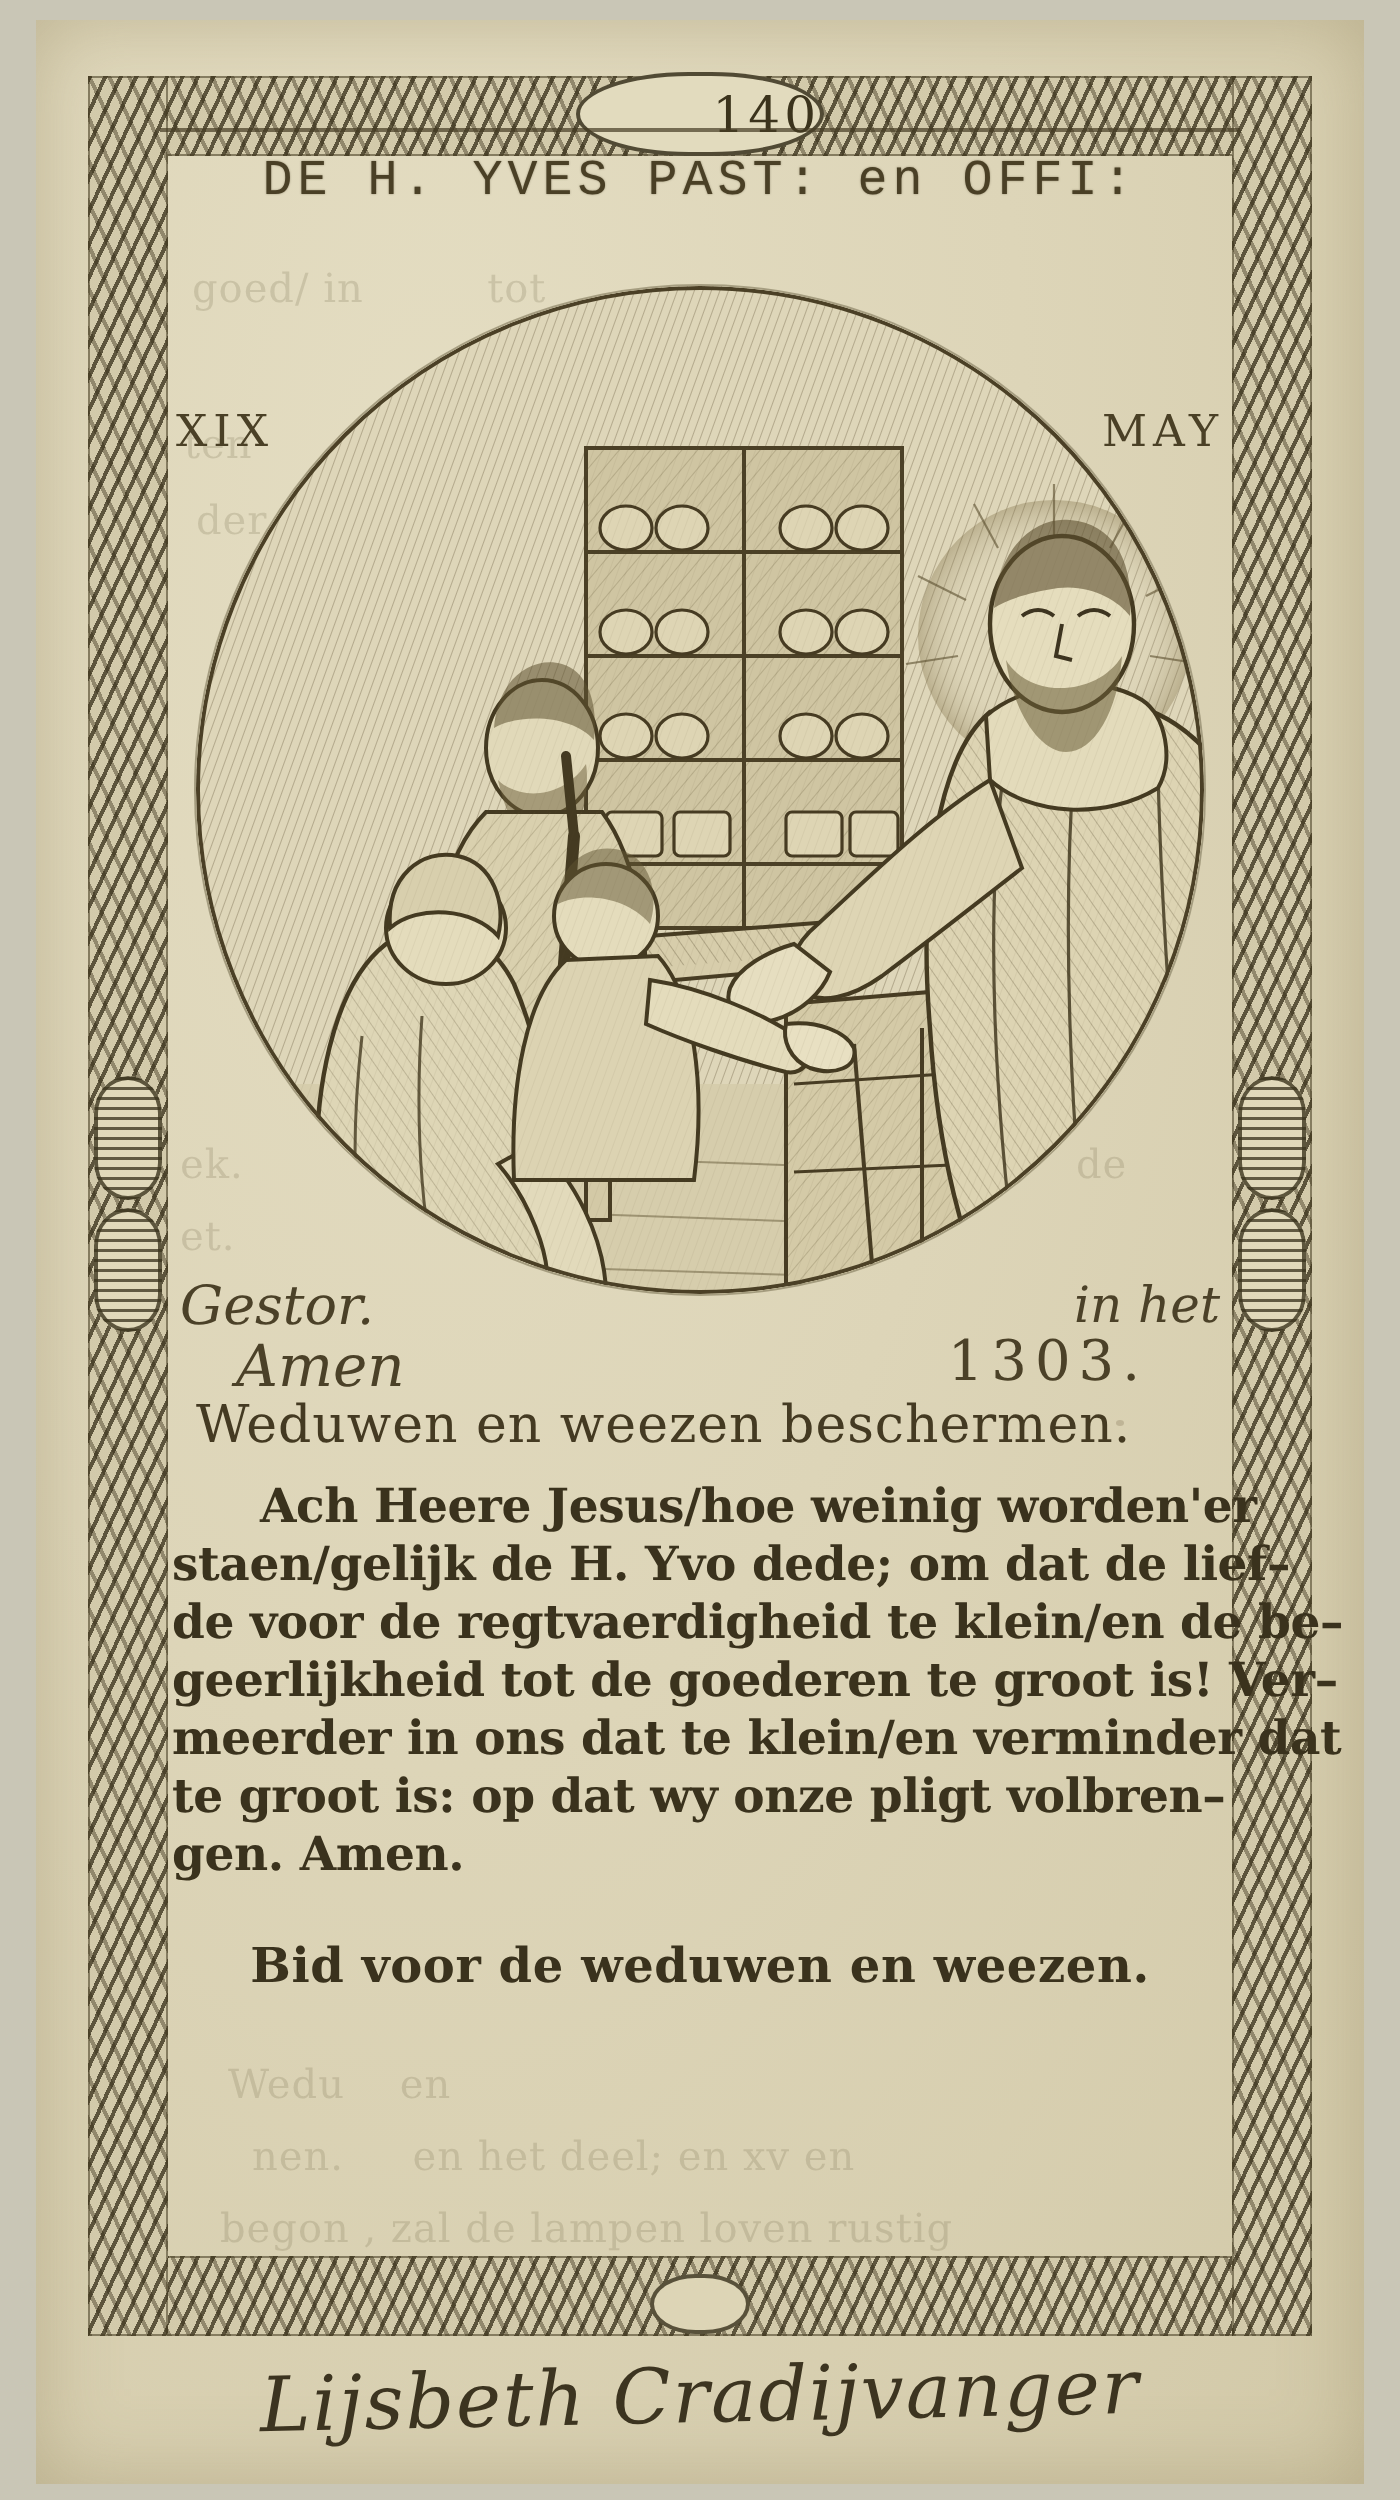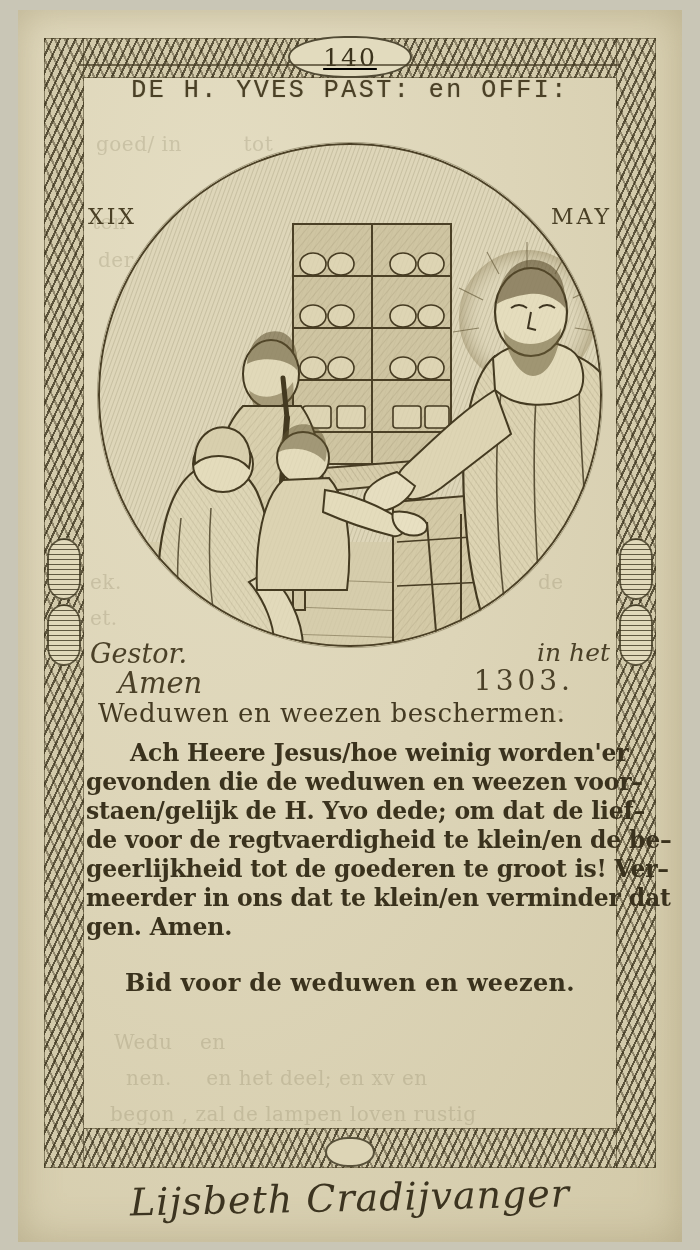--- a/index.html
+++ b/index.html
@@ -91,22 +91,21 @@
     left: 50%;
     transform: translateX(-50%);
     top: -2px;
     width: 120px;
     height: 38px;
     border: 2px solid rgba(55,48,28,0.85);
     border-radius: 50% / 55%;
     background: #e2dbbe;
     display: flex;
     align-items: center;
-    justify-content: center;
-    text-decoration: underline;
+    justify-content: flex-end;
   }
   #cartouche .num {
     font-family: "DejaVu Serif", serif;
     font-size: 25px;
     color: #3b331c;
     letter-spacing: 2px;
   }
   #bottom-cartouche {
     position: absolute;
     left: 50%;
@@ -466,25 +465,25 @@
         <span class="gestor">Gestor.</span>
         <span class="inhet">in het</span>
         <span class="jaar">Amen</span>
         <span class="year">1303.</span>
       </div>
 
       <div id="body">
         <div id="subtitle">Weduwen en weezen beschermen.</div>
         <div id="prayer">
           <span class="ln indent">Ach Heere Jesus/hoe weinig worden'er</span>
-          <span class="ln">gevonden die de weduwen en weezen voor–</span>
           <span class="ln">staen/gelijk de H. Yvo dede; om dat de lief–</span>
           <span class="ln">de voor de regtvaerdigheid te klein/en de be–</span>
           <span class="ln">geerlijkheid tot de goederen te groot is! Ver–</span>
           <span class="ln">meerder in ons dat te klein/en verminder dat</span>
+          <span class="ln">te groot is: op dat wy onze pligt volbren–</span>
           <span class="ln">gen. Amen.</span>
         </div>
         <div id="closing">Bid voor de weduwen en weezen.</div>
       </div>
 
     </div>
 
   </div>
 
   <div id="signature">Lijsbeth Cradijvanger</div>

